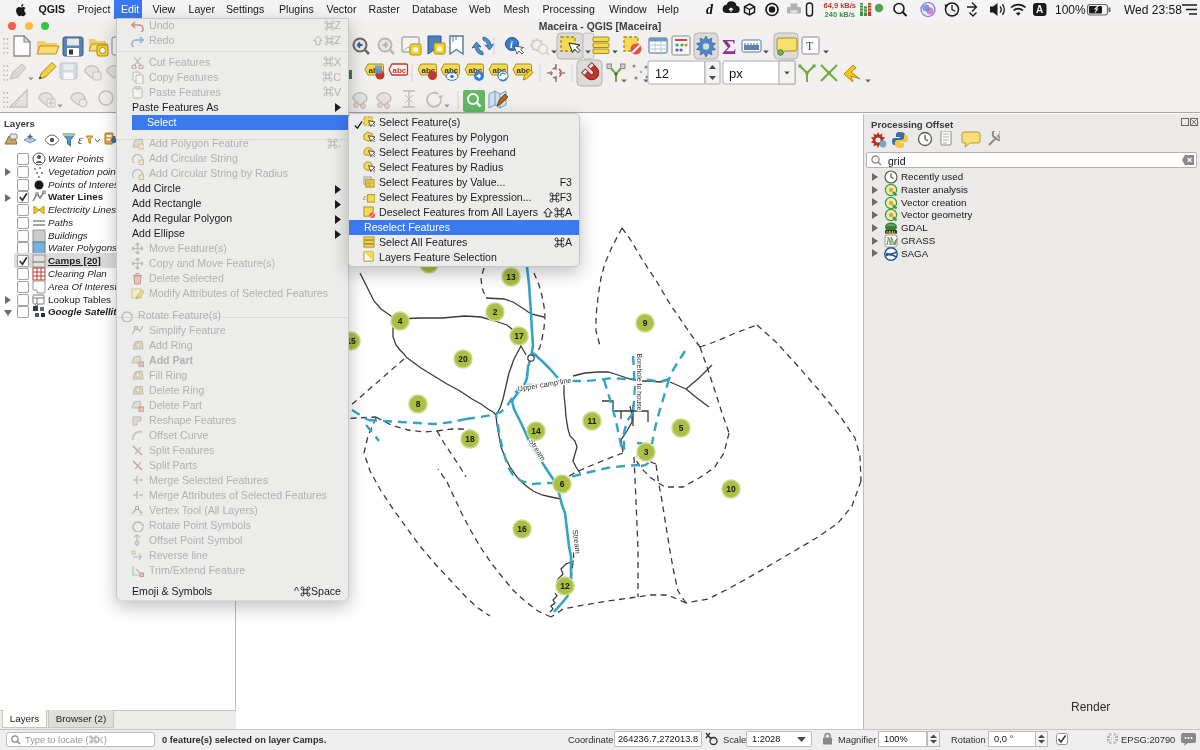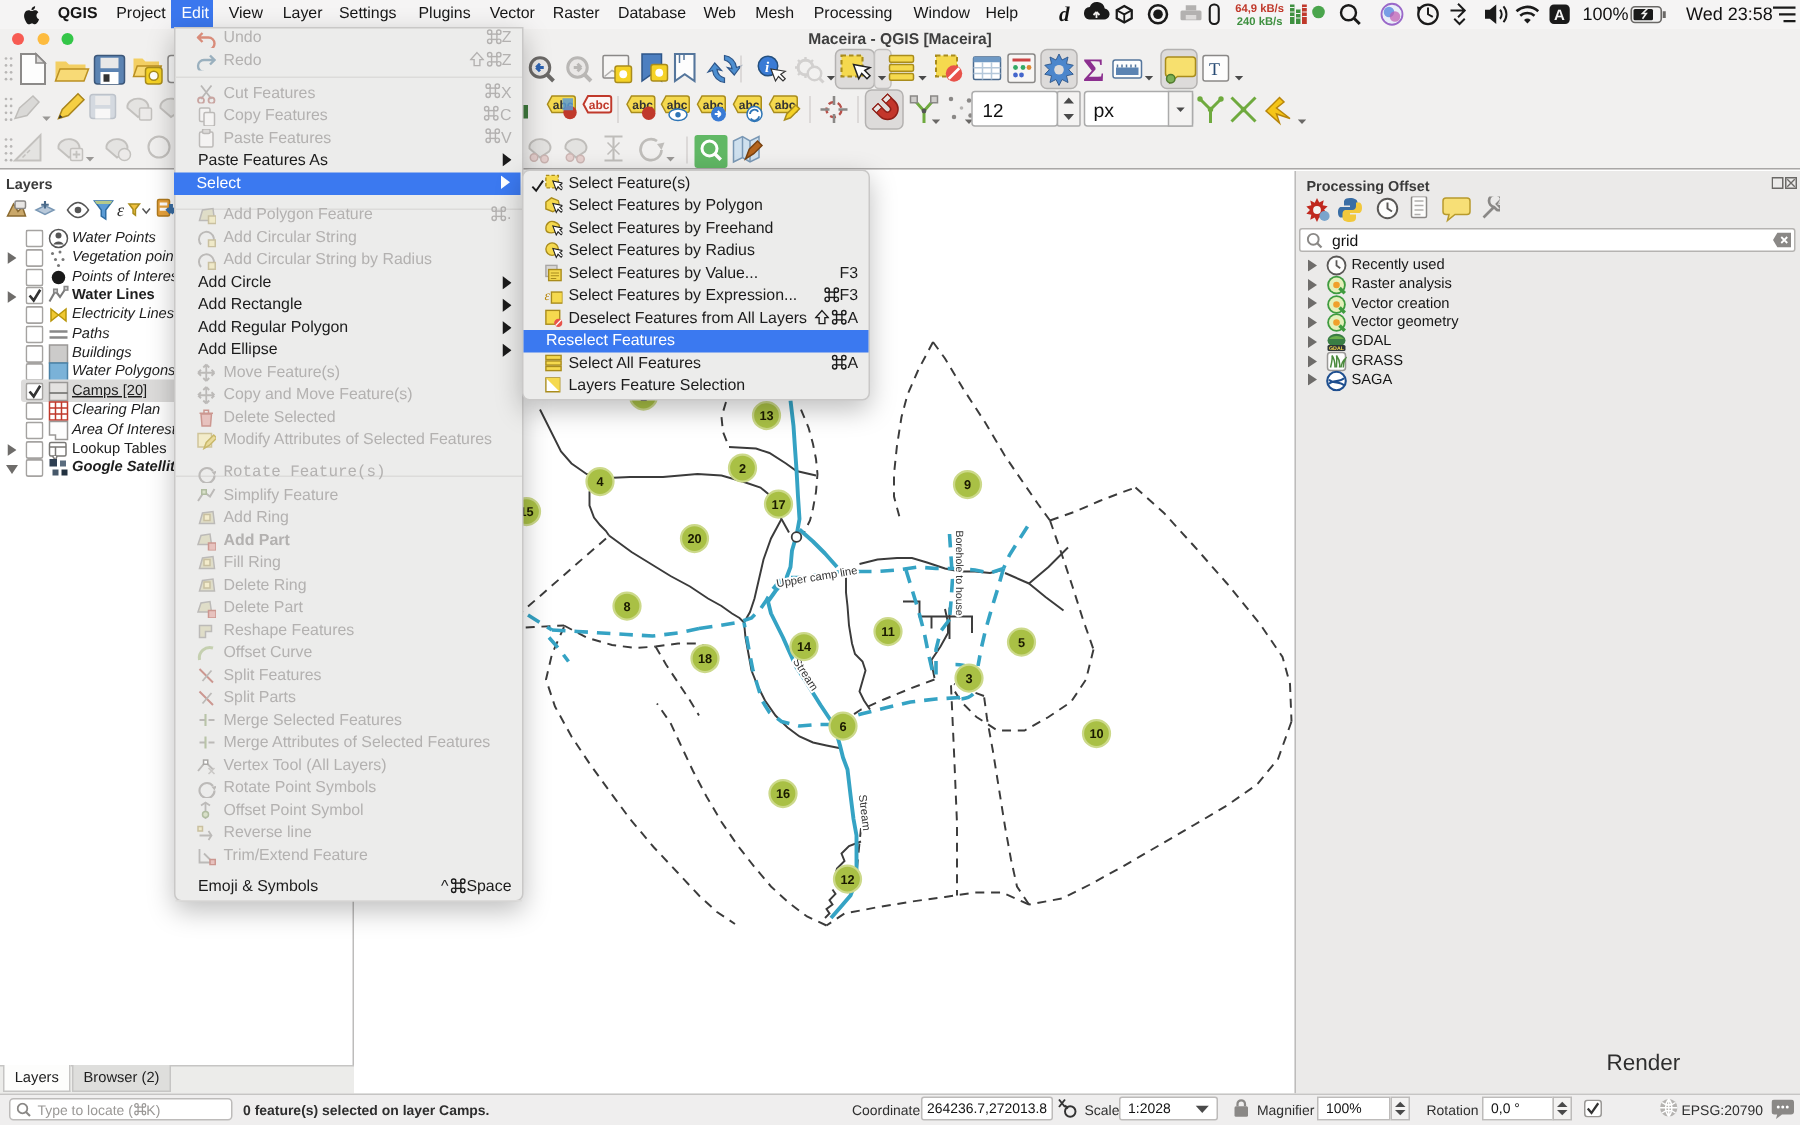--- a/index.html
+++ b/index.html
@@ -516,21 +516,21 @@
 <div class="abs" style="left:48px;top:242.46px;font-size:9.8px;color:#1d1d1d;white-space:nowrap;font-style:italic;">Water Polygons</div>
 <div class="abs" style="left:14px;top:253.24px;width:202px;height:14.5px;background:#dcdbda;border-radius:2px"></div>
 <svg class="abs" style="left:17px;top:255.24px" width="12" height="12" viewBox="0 0 11 11">
     <rect x=".5" y=".5" width="10" height="10" rx="1" fill="#fff" stroke="#a5a3a1"></rect>
     <path d="M2.5 5.5l2.5 3 4-6.5" stroke="#333" stroke-width="1.6" fill="none"></path>
   </svg>
 <svg class="abs" style="left:32px;top:254.24px" width="14" height="14" viewBox="0 0 14 14">
     <rect x="1" y="1" width="12" height="12" fill="#e4e2e0" stroke="#9a9896"></rect>
     <path d="M1 8h12" stroke="#6a6866"></path>
   </svg>
-<div class="abs" style="left:48px;top:255.24px;font-size:9.8px;color:#1d1d1d;white-space:nowrap;font-weight:normal;text-decoration:underline;">Camps [20]</div>
+<div class="abs" style="left:48px;top:255.24px;font-size:9.8px;color:#1d1d1d;white-space:nowrap;font-weight:bold;text-decoration:underline;">Camps [20]</div>
 <svg class="abs" style="left:17px;top:268.02px" width="12" height="12" viewBox="0 0 11 11">
     <rect x=".5" y=".5" width="10" height="10" rx="1" fill="#fff" stroke="#a5a3a1"></rect>
   </svg>
 <svg class="abs" style="left:32px;top:267.02px" width="14" height="14" viewBox="0 0 14 14">
     <rect x="1" y="1" width="12" height="12" fill="#fff" stroke="#c0392b"></rect>
     <path d="M1 5h12M1 9h12M5 1v12M9 1v12" stroke="#c0392b"></path>
   </svg>
 <div class="abs" style="left:48px;top:268.02px;font-size:9.8px;color:#1d1d1d;white-space:nowrap;font-style:italic;">Clearing Plan</div>
 <svg class="abs" style="left:17px;top:280.79999999999995px" width="12" height="12" viewBox="0 0 11 11">
     <rect x=".5" y=".5" width="10" height="10" rx="1" fill="#fff" stroke="#a5a3a1"></rect>
@@ -829,21 +829,21 @@
 <div class="abs" style="left:988px;top:731px;width:48px;height:16px;background:#fff;border:1px solid #bdbbba;font-size:9.3px;color:#111;padding-left:5px;line-height:15px">0,0 °</div>
 <div class="abs" style="left:1035px;top:731px;width:13px;height:16px;background:#f4f3f2;border:1px solid #bdbbba"></div>
 <svg class="abs" style="left:1037px;top:734px" width="9" height="10">
     <path d="M1 4l3.5-3.5L8 4z" fill="#4a4a4a"></path>
     <path d="M1 6l3.5 3.5L8 6z" fill="#4a4a4a"></path>
   </svg>
 <svg class="abs" style="left:1056px;top:733px" width="12" height="12" viewBox="0 0 12 12">
     <rect x=".5" y=".5" width="11" height="11" rx="2" fill="#fff" stroke="#9a9896"></rect>
     <path d="M2.5 6l2.5 3 4.5-6.5" stroke="#333" stroke-width="1.5" fill="none"></path>
   </svg>
-<div class="abs" style="left:1071px;top:700px;font-size:15px;color:#2e2e2e">Render</div>
+<div class="abs" style="left:1071px;top:700px;font-size:12px;color:#2e2e2e">Render</div>
 <svg class="abs" style="left:1106px;top:732px" width="13" height="13" viewBox="0 0 13 13">
     <circle cx="6.5" cy="6.5" r="5.8" fill="#b5b3b1"></circle>
     <path d="M6.5.7v11.6M.7 6.5h11.6M2 3a7 7 0 0 0 9 0M2 10a7 7 0 0 1 9 0M6.5.7a9 9 0 0 0 0 11.6M6.5.7a9 9 0 0 1 0 11.6" stroke="#fff" stroke-width=".9" fill="none"></path>
   </svg>
 <div class="abs" style="left:1121px;top:735px;font-size:9.3px;color:#2e2e2e">EPSG:20790</div>
 <svg class="abs" style="left:1181px;top:733px" width="15" height="13" viewBox="0 0 15 13">
     <path d="M2 0h11a2 2 0 0 1 2 2v6a2 2 0 0 1-2 2H7l-4 3 .8-3H2a2 2 0 0 1-2-2V2a2 2 0 0 1 2-2z" fill="#8a8886"></path>
     <circle cx="4.5" cy="5" r="1" fill="#fff"></circle>
     <circle cx="7.5" cy="5" r="1" fill="#fff"></circle>
     <circle cx="10.5" cy="5" r="1" fill="#fff"></circle>
@@ -930,21 +930,21 @@
           <circle cx="10.1" cy="10.1" r="1.7"></circle>
         </g>
       </svg>V</span>
   </div>
 <div class="abs mitem" style="left:117px;top:99.5px;width:231px;">
     <span class="lab0" style="color:#1b1b1b">Paste Features As</span>
     <span class="arr" style="color:#1b1b1b"><svg class="scg" width="6" height="9" viewBox="0 0 6 9">
         <path d="M0 0l6 4.5L0 9z" fill="#1b1b1b"></path>
       </svg></span>
   </div>
-<div class="abs mitem" style="left:116px;top:114.5px;width:231px;background:#3b79f0;">
+<div class="abs mitem" style="left:132px;top:114.5px;width:231px;background:#3b79f0;">
     <span class="lab0" style="color:#fff">Select</span>
     <span class="arr" style="color:#fff"><svg class="scg" width="6" height="9" viewBox="0 0 6 9">
         <path d="M0 0l6 4.5L0 9z" fill="#fff"></path>
       </svg></span>
   </div>
 <div class="abs msep" style="left:117px;top:129.5px;width:231px"></div>
 <div class="abs mitem" style="left:117px;top:136.0px;width:231px;">
     <svg class="ico" viewBox="0 0 13 13">
       <path d="M2 10l2-7 7-1 1 8z" fill="#dfddc8" stroke="#bcbab8"></path>
       <rect x="8" y="7" width="5" height="5" fill="#efe9c8" stroke="#c9c0a0"></rect>
@@ -1018,21 +1018,21 @@
     <span class="lab" style="color:#b3b1b0">Delete Selected</span>
   </div>
 <div class="abs mitem" style="left:117px;top:286.0px;width:231px;">
     <svg class="ico" viewBox="0 0 13 13">
       <rect x="1" y="2" width="9" height="9" fill="#f3ecca" stroke="#cfc49a"></rect>
       <path d="M5 12l1.5-4 5-5 2 2-5 5z" fill="#e9da9a" stroke="#c9b86a"></path>
     </svg>
     <span class="lab" style="color:#b3b1b0">Modify Attributes of Selected Features</span>
   </div>
 <div class="abs msep" style="left:117px;top:301.0px;width:231px"></div>
-<div class="abs mitem" style="left:117px;top:307.5px;width:231px;font-family:Liberation Mono, monospace;">
+<div class="abs mitem" style="left:106px;top:307.5px;width:231px;">
     <svg class="ico" viewBox="0 0 13 13">
       <path d="M11 5a5 5 0 1 0 1 3" fill="none" stroke="#bcbab8" stroke-width="1.4"></path>
       <path d="M12 8l-2-2.5 3.5-.5z" fill="#bcbab8"></path>
     </svg>
     <span class="lab" style="color:#b3b1b0">Rotate Feature(s)</span>
   </div>
 <div class="abs mitem" style="left:117px;top:322.5px;width:231px;">
     <svg class="ico" viewBox="0 0 13 13">
       <path d="M1 10l4-6 4 3 3-5" stroke="#bcbab8" stroke-width="1.3" fill="none"></path>
       <rect x="3.5" y="2.5" width="3" height="3" fill="#d8e0c8" stroke="#b0bca0"></rect>

